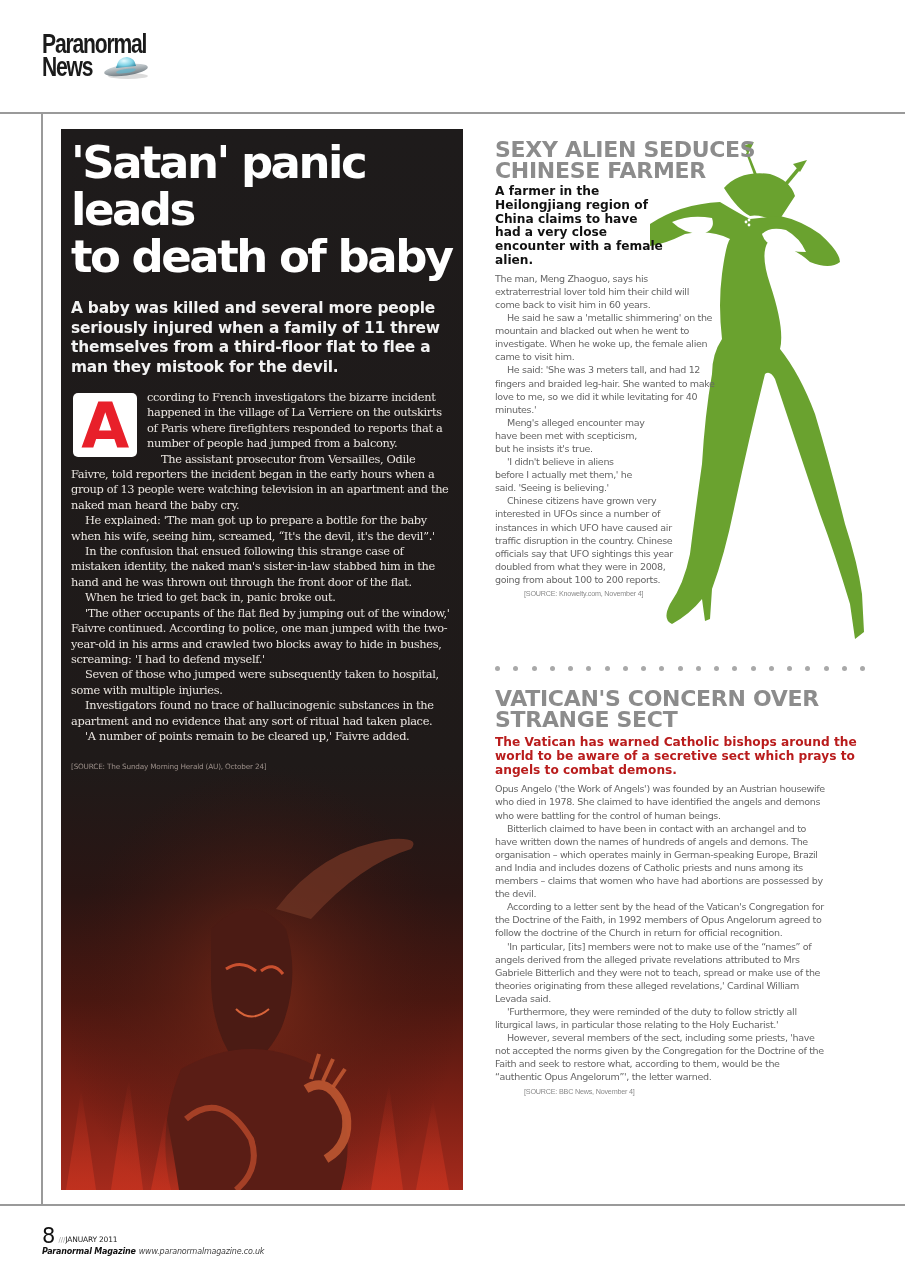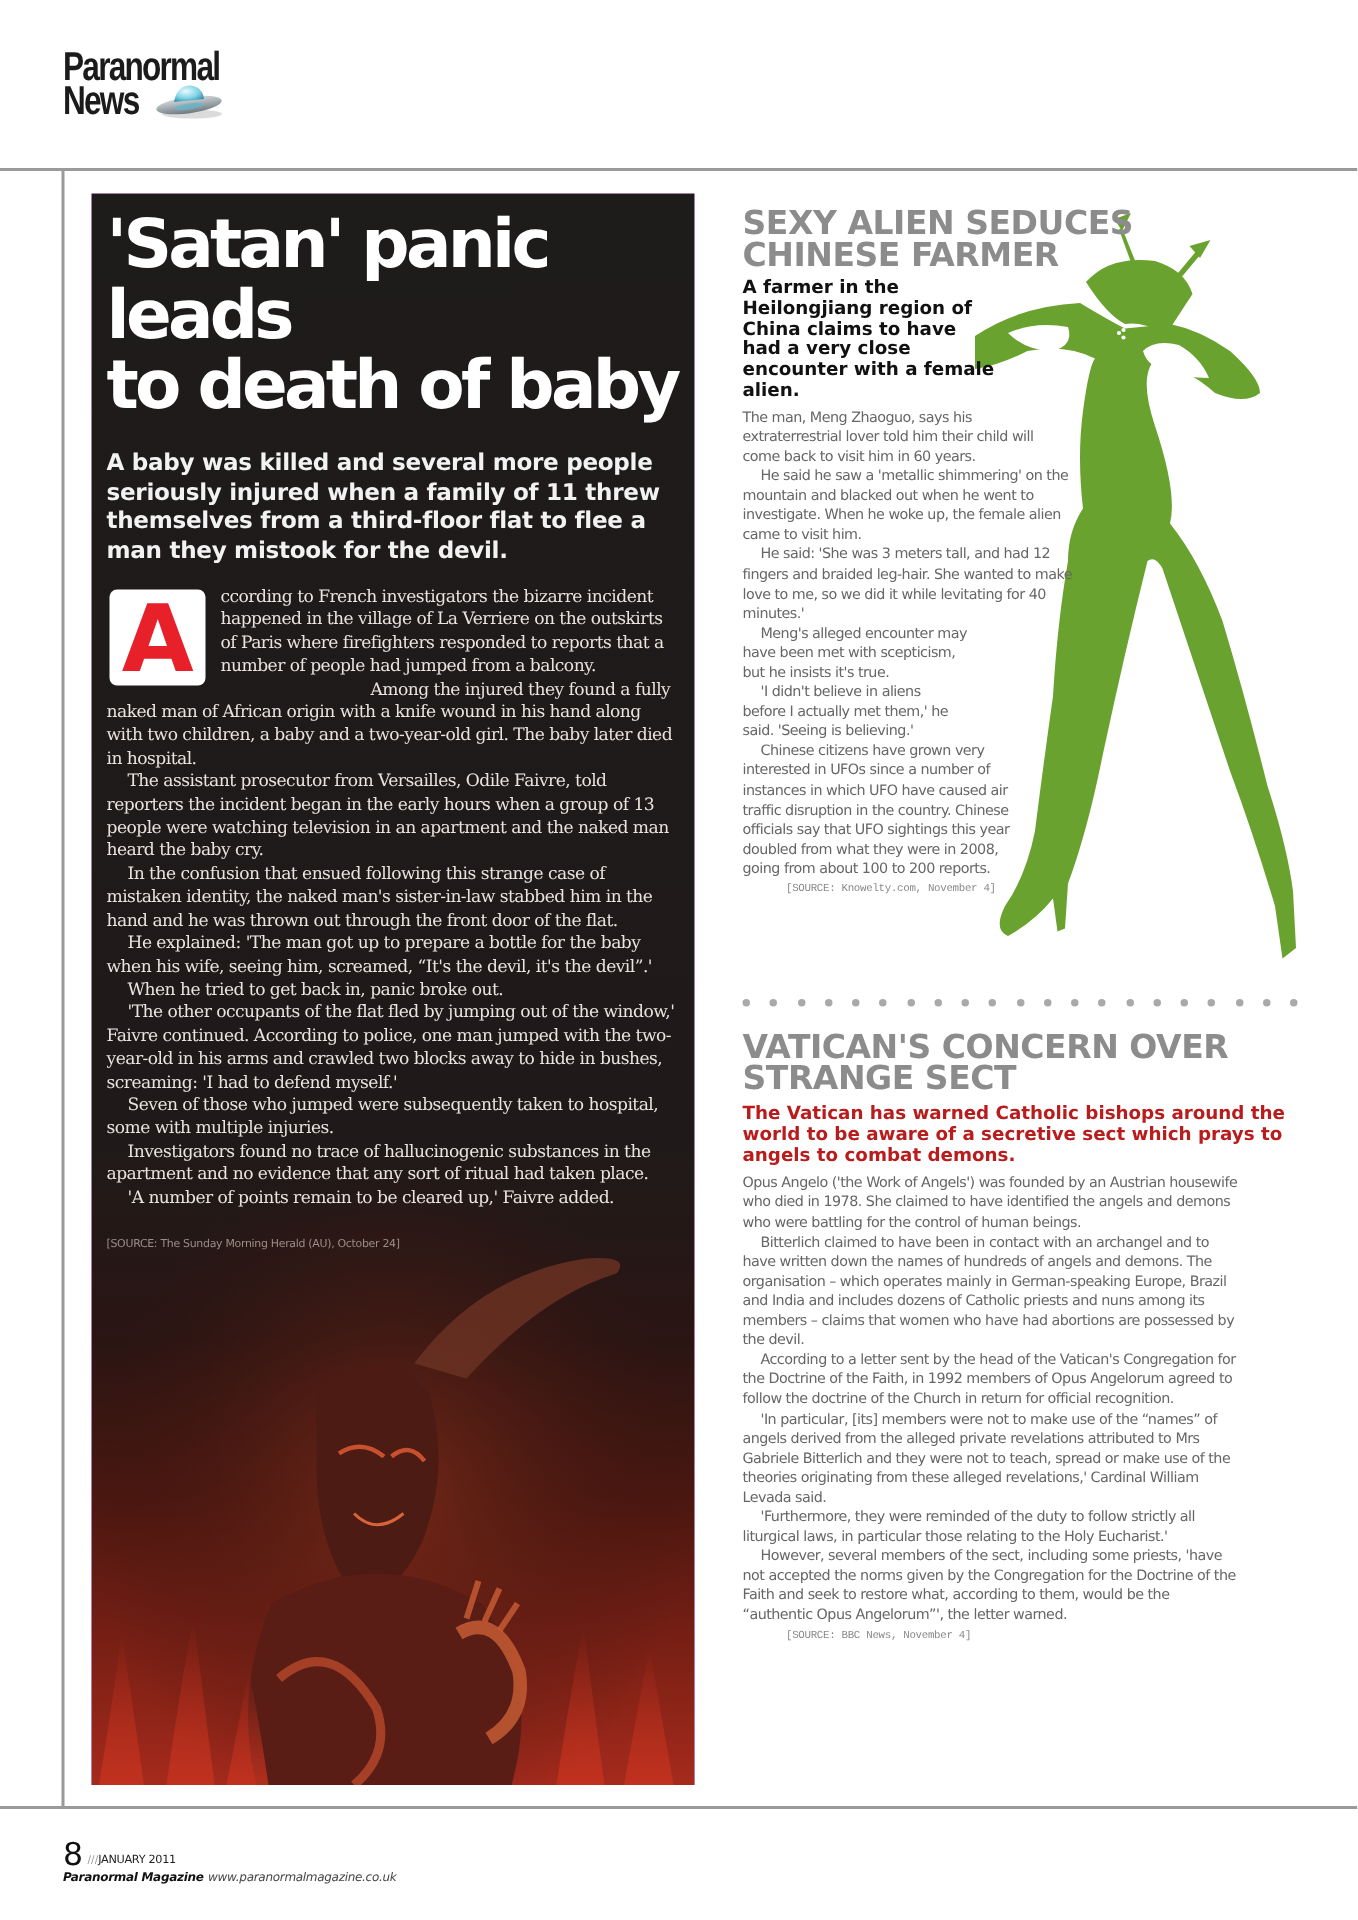--- a/index.html
+++ b/index.html
@@ -42,21 +42,21 @@
     .right { position: absolute; left: 495px; top: 139px; width: 400px; }
     .kicker-head { font-family: "DejaVu Sans", sans-serif; font-weight: 700; color: #8c8c8c;
       font-size: 22px; line-height: 21px; letter-spacing: -0.3px; }
     .alien-standfirst { font-family: "DejaVu Sans", sans-serif; font-weight: 700; color: #111;
       font-size: 12.2px; line-height: 13.8px; margin-top: 4px; width: 170px; }
     .body-sans { font-family: "DejaVu Sans", sans-serif; color: #666; font-size: 9.55px; line-height: 13.1px;
       letter-spacing: -0.35px; }
     .alien-body { margin-top: 4px; width: 220px; }
     .alien-body p { text-indent: 12px; }
     .alien-body p.first { text-indent: 0; }
-    .src { font-family: Liberation Mono, monospace; color: #8a8a8a; font-size: 7.2px; margin-top: 1px; letter-spacing: -0.2px; padding-left: 29px; }
+    .src { font-family: Liberation Sans, sans-serif; color: #8a8a8a; font-size: 7.2px; margin-top: 1px; letter-spacing: -0.2px; padding-left: 29px; }
 
     .alien-figure { position: absolute; left: 650px; top: 134px; width: 245px; height: 515px; }
 
     .dots { position: absolute; left: 495px; top: 666px; width: 370px; height: 8px; display: flex; justify-content: space-between; }
     .dots i { display: block; width: 5px; height: 5px; border-radius: 50%; background: #a9a9a9; }
 
     .vatican { position: absolute; left: 495px; top: 688px; width: 395px; }
     .vatican-standfirst { font-family: "DejaVu Sans", sans-serif; font-weight: 700; color: #b91c1c;
       font-size: 12.2px; line-height: 13.8px; margin-top: 6px; }
     .vatican-body { margin-top: 5px; width: 330px; }
@@ -148,24 +148,23 @@
     <h1 class="satan-head">
       <span>'Satan' panic leads</span><br>
       <span>to death of baby</span>
     </h1>
     <p class="satan-standfirst">A baby was killed and several more people seriously injured when a family of 11 threw themselves from a third-floor flat to flee a man they mistook for the devil.</p>
     <div class="satan-body">
       <div class="dropcap">
           <span>A</span>
         </div>
       <p class="first">ccording to French investigators the bizarre incident happened in the village of La Verriere on the outskirts of Paris where firefighters responded to reports that a number of people had jumped from a balcony.</p>
-      <p class="second">Among the injured they found a fully naked man of African origin with a knife wound in his hand along with two children, a baby and a two-year-old girl. The baby later died in hospital.</p>
       <p>The assistant prosecutor from Versailles, Odile Faivre, told reporters the incident began in the early hours when a group of 13 people were watching television in an apartment and the naked man heard the baby cry.</p>
+      <p>He explained: 'The man got up to prepare a bottle for the baby when his wife, seeing him, screamed, “It's the devil, it's the devil”.'</p>
       <p>In the confusion that ensued following this strange case of mistaken identity, the naked man's sister-in-law stabbed him in the hand and he was thrown out through the front door of the flat.</p>
-      <p>He explained: 'The man got up to prepare a bottle for the baby when his wife, seeing him, screamed, “It's the devil, it's the devil”.'</p>
       <p>When he tried to get back in, panic broke out.</p>
       <p>'The other occupants of the flat fled by jumping out of the window,' Faivre continued. According to police, one man jumped with the two-year-old in his arms and crawled two blocks away to hide in bushes, screaming: 'I had to defend myself.'</p>
       <p>Seven of those who jumped were subsequently taken to hospital, some with multiple injuries.</p>
       <p>Investigators found no trace of hallucinogenic substances in the apartment and no evidence that any sort of ritual had taken place.</p>
       <p>'A number of points remain to be cleared up,' Faivre added.</p>
       <div class="satan-source">[SOURCE: The Sunday Morning Herald (AU), October 24]</div>
     </div>
   </div>
 </div>
 

